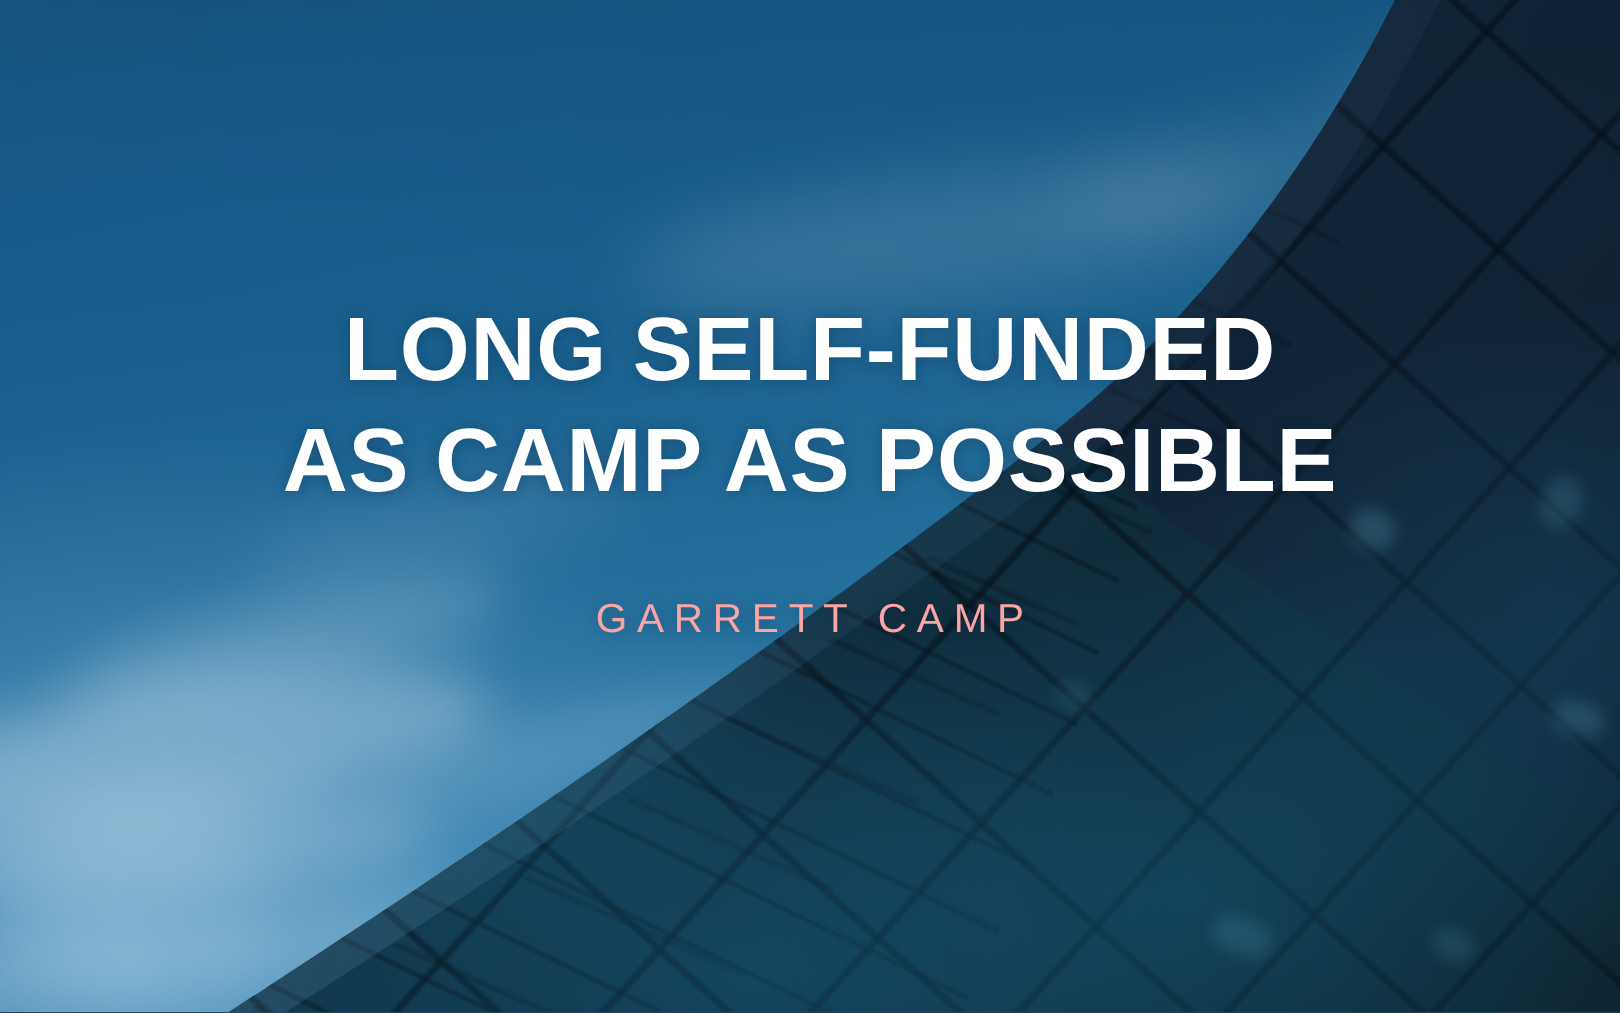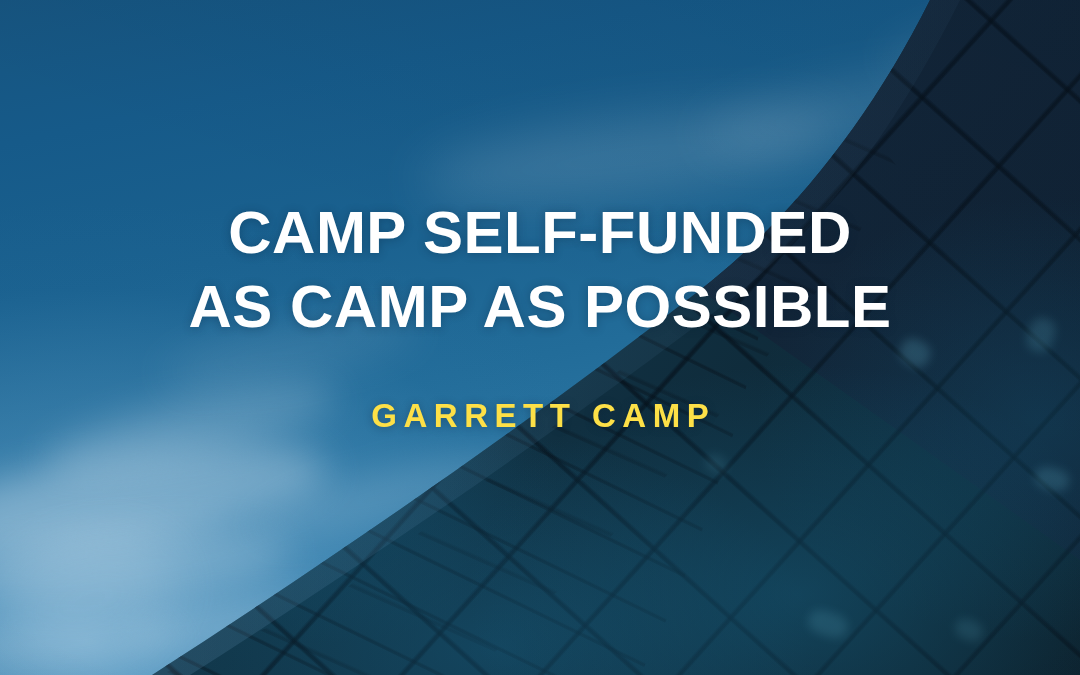--- a/index.html
+++ b/index.html
@@ -201,23 +201,23 @@
     letter-spacing: 0.5px;
     white-space: nowrap;
     text-shadow: 0 1px 10px rgba(8,30,52,0.30);
   }
   .attribution {
     position: absolute;
     left: 0;
     right: 0;
     top: 397px;
     text-align: center;
-    color: #fde047;
-    font-weight: 700;
-    font-size: 33px;
+    color: #fca5a5;
+    font-weight: 400;
+    font-size: 27px;
     letter-spacing: 6.5px;
     text-indent: 6.5px;
     white-space: nowrap;
     text-shadow: 0 1px 9px rgba(8,30,52,0.35);
     pointer-events: none;
   }
 </style>
 </head>
 <body>
 
@@ -251,19 +251,19 @@
     <div class="refl r2"></div>
     <div class="refl r3"></div>
     <div class="refl r4"></div>
     <div class="refl r5"></div>
     <div class="refl r6"></div>
 
     <div class="grade"></div>
   </div>
 
   <div class="quote-block">
-    <span class="quote-line">CAMP SELF-FUNDED</span>
+    <span class="quote-line">LONG SELF-FUNDED</span>
     <span class="quote-line">AS CAMP AS POSSIBLE</span>
   </div>
 
   <div class="attribution">GARRETT CAMP</div>
 
 </div>
 
 </body></html>

